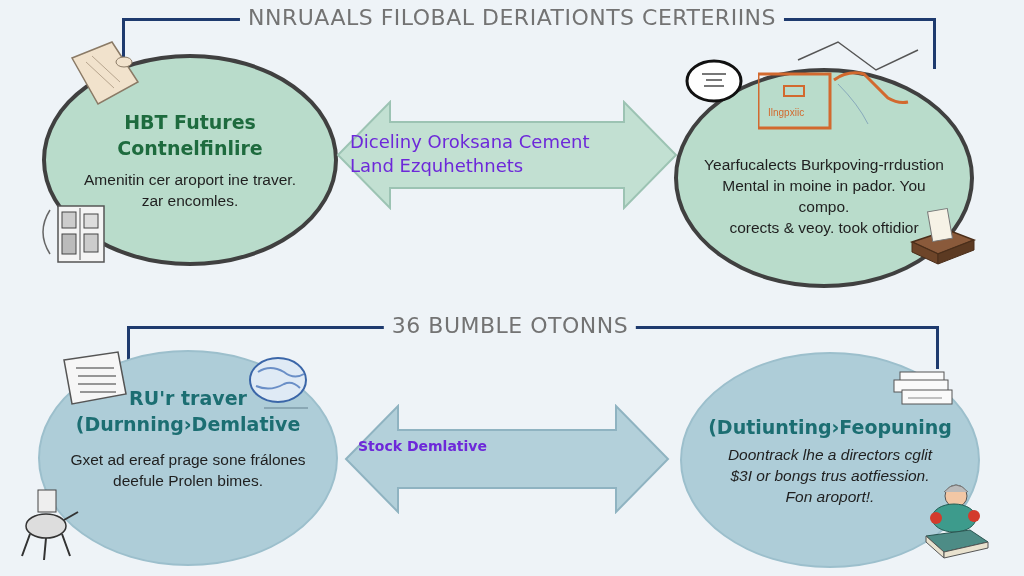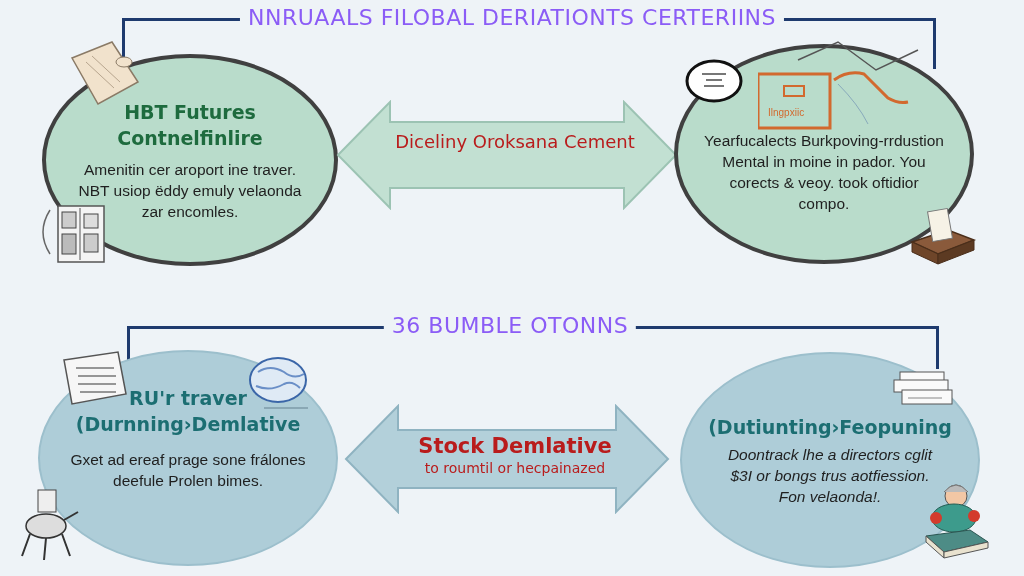--- a/index.html
+++ b/index.html
@@ -5,75 +5,75 @@
   html, body { margin: 0; padding: 0; }
   body {
     width: 1024px; height: 576px; overflow: hidden; position: relative;
     background: #eef3f7;
     font-family: "Liberation Sans", sans-serif;
   }
   .bracket {
     position: absolute; border: 3px solid #1e3a6e; border-bottom: none;
   }
   .section-title {
-    position: absolute; background: #eef3f7; color: #8b5cf6;
+    position: absolute; background: #eef3f7; color: #737373;
     font-family: "DejaVu Sans", sans-serif; font-size: 22px; letter-spacing: 0.5px;
     padding: 0 8px; white-space: nowrap; transform: translateX(-50%);
   }
   .ellipse {
     position: absolute; border-radius: 50%;
     display: flex; flex-direction: column; align-items: center; justify-content: center;
     text-align: center; box-sizing: border-box;
   }
   .e-top { background: #b9dccb; border: 4px solid #404040; }
   .e-bot { background: #aecdd8; border: 2px solid #9cbfcc; }
   .e-title-green { color: #1e6b3e; font-weight: bold; font-size: 19px; line-height: 26px; font-family: "DejaVu Sans", sans-serif; }
   .e-title-teal { color: #1c6e72; font-weight: bold; font-size: 19px; line-height: 26px; font-family: "DejaVu Sans", sans-serif; }
   .e-body { color: #1f1f1f; font-size: 15.5px; line-height: 21px; margin-top: 8px; }
   .arrow-wrap { position: absolute; }
   .arrow-wrap svg { position: absolute; left: 0; top: 0; }
   .arrow-text {
-    position: absolute; left: 16px; right: 0; text-align: center; color: #b91c1c;
+    position: absolute; left: 16px; right: 0; text-align: left; color: #6d28d9;
   }
   .arrow-top-text { font-size: 18px; line-height: 24px; font-family: "DejaVu Sans", sans-serif; }
-  .arrow-bot-title { font-size: 21px; font-weight: bold; line-height: 24px; font-family: "DejaVu Sans", sans-serif; }
+  .arrow-bot-title { font-size: 14px; font-weight: bold; line-height: 24px; font-family: "DejaVu Sans", sans-serif; }
   .arrow-bot-sub { font-size: 14px; line-height: 20px; font-family: "DejaVu Sans", sans-serif; }
   .icon { position: absolute; }
 </style>
 </head>
 <body>
 
 <div class="bracket" style="left:122px; top:18px; width:808px; height:48px;"></div>
 <div class="section-title" style="left:512px; top:5px;">NNRUAALS FILOBAL DERIATIONTS CERTERIINS</div>
 
 <div class="ellipse e-top" style="left:42px; top:54px; width:296px; height:212px;">
   <div class="e-title-green">HBT Futures</div>
   <div class="e-title-green">Contnelfinlire</div>
   <div class="e-body">
     <div>Amenitin cer aroport ine traver.</div>
-    <div>NBT usiop ëddy emuly velaonda</div>
     <div>zar encomles.</div>
   </div>
 </div>
 
 <div class="arrow-wrap" style="left:334px; top:100px; width:346px; height:110px;">
   <svg width="346" height="110">
     <polygon points="4,55 56,2 56,22 290,22 290,2 342,55 290,108 290,88 56,88 56,108" fill="#c2e0d2" stroke="#9cc3b3" stroke-width="2"></polygon>
   </svg>
   <div class="arrow-text arrow-top-text" style="top:30px;">
     <div>Diceliny Oroksana Cement</div>
+    <div>Land Ezquhethnets</div>
   </div>
 </div>
 
-<div class="ellipse e-top" style="left:674px; top:44px; width:300px; height:220px; justify-content:flex-start; padding-top:82px;">
+<div class="ellipse e-top" style="left:674px; top:68px; width:300px; height:220px; justify-content:flex-start; padding-top:82px;">
   <div class="e-body" style="margin-top:0;">
     <div>Yearfucalects Burkpoving-rrdustion</div>
     <div>Mental in moine in pador. You</div>
+    <div>compo.</div>
     <div>corects &amp; veoy. took oftidior</div>
-    <div>compo.</div>
   </div>
 </div>
 
 <svg class="icon" style="left:62px; top:38px;" width="80" height="70">
   <polygon points="10,20 50,4 76,44 36,66" fill="#f1e2cc" stroke="#8a7a66" stroke-width="1.5"></polygon>
   <line x1="24" y1="24" x2="52" y2="50" stroke="#b7a58e" stroke-width="1"></line>
   <line x1="30" y1="18" x2="58" y2="44" stroke="#b7a58e" stroke-width="1"></line>
   <ellipse cx="62" cy="24" rx="8" ry="5" fill="#f1e2cc" stroke="#8a7a66"></ellipse>
 </svg>
 <svg class="icon" style="left:36px; top:196px;" width="76" height="70">
@@ -115,30 +115,29 @@
     <div>deefule Prolen bimes.</div>
   </div>
 </div>
 
 <div class="arrow-wrap" style="left:342px; top:404px; width:330px; height:110px;">
   <svg width="330" height="110">
     <polygon points="4,55 56,2 56,26 274,26 274,2 326,55 274,108 274,84 56,84 56,108" fill="#b3d0da" stroke="#8fb3c1" stroke-width="2"></polygon>
   </svg>
   <div class="arrow-text" style="top:30px;">
     <div class="arrow-bot-title">Stock Demlative</div>
-    <div class="arrow-bot-sub">to roumtil or hecpainazed</div>
   </div>
 </div>
 
 <div class="ellipse e-bot" style="left:680px; top:352px; width:300px; height:216px;">
   <div class="e-title-teal">(Dutiunting›Feopuning</div>
   <div class="e-body" style="margin-top:4px;font-style:italic;">
     <div>Doontrack lhe a directors cglit</div>
     <div>$3I or bongs trus aotfiession.</div>
-    <div>Fon velaonda!.</div>
+    <div>Fon aroport!.</div>
   </div>
 </div>
 
 <svg class="icon" style="left:60px; top:350px;" width="72" height="60">
   <polygon points="4,10 58,2 66,44 12,54" fill="#f6f6f6" stroke="#555" stroke-width="1.5"></polygon>
   <path d="M16,18 h38 M18,26 h38 M18,34 h38 M20,42 h36" stroke="#777" stroke-width="1.5"></path>
 </svg>
 <svg class="icon" style="left:244px; top:352px;" width="70" height="60">
   <ellipse cx="34" cy="28" rx="28" ry="22" fill="#dfeaf5" stroke="#3b66a8" stroke-width="2"></ellipse>
   <path d="M14,20 q12,-8 26,0 q10,8 20,2 M12,34 q14,6 28,-2 q8,-4 16,4" fill="none" stroke="#6a8fc7" stroke-width="2"></path>

